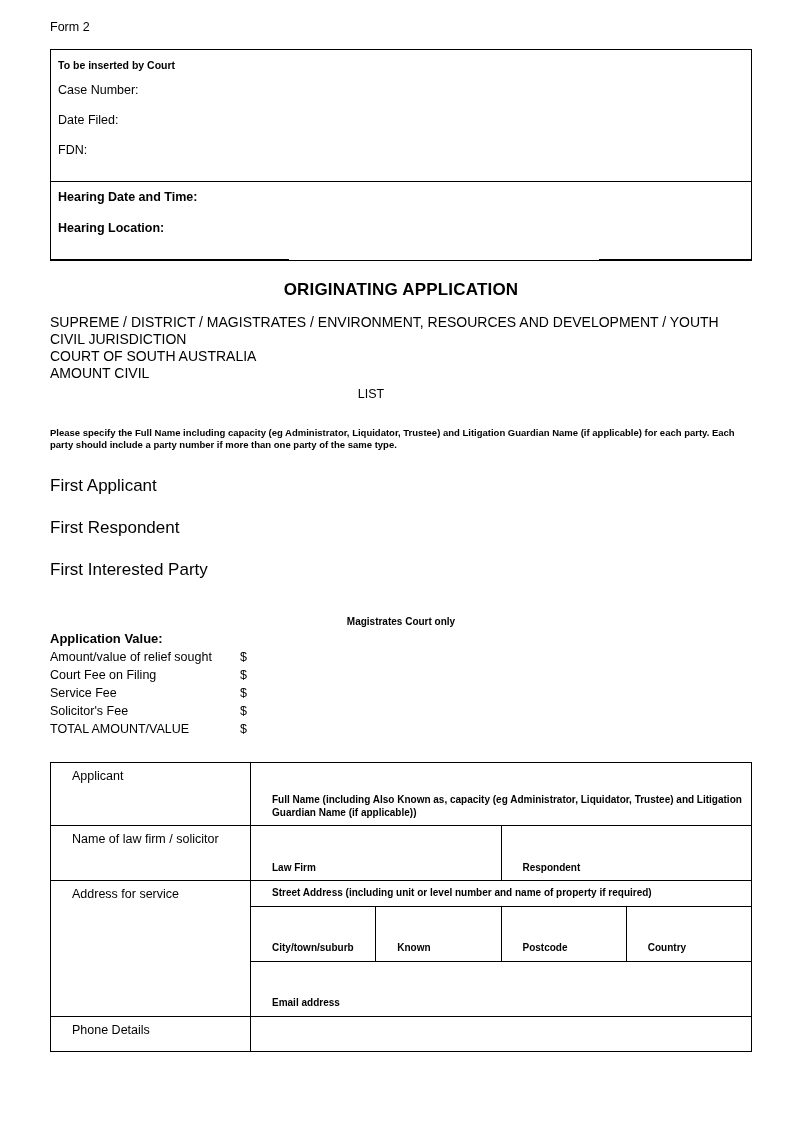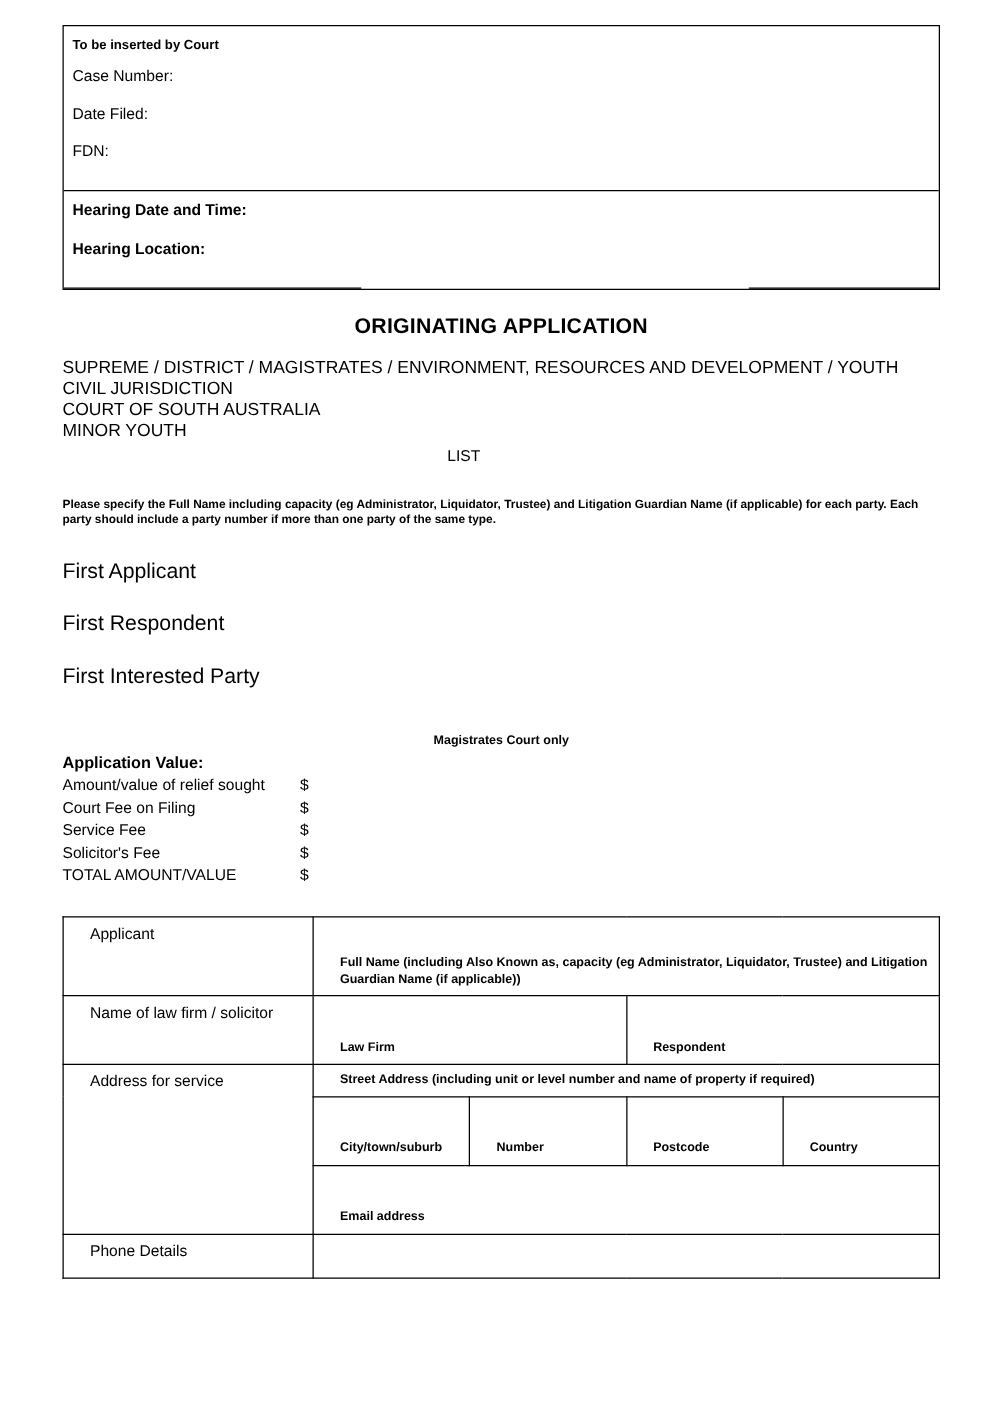--- a/index.html
+++ b/index.html
@@ -156,20 +156,21 @@
 
   .cell-h-60 { height: 50px; }
   .cell-h-48 { height: 42px; }
   .cell-h-28 { height: 22px; }
 </style>
 </head>
 <body>
 
 <div class="page">
 
+  <div class="form-no">Form 2</div>
 
   <div class="court-box">
     <div class="upper">
       <div class="lbl-bold">To be inserted by Court</div>
       <div class="field">Case Number:</div>
       <div class="field">Date Filed:</div>
       <div class="field">FDN:</div>
     </div>
     <div class="lower">
       <div class="field-b">Hearing Date and Time:</div>
@@ -178,21 +179,21 @@
       <div class="rule-right"></div>
     </div>
   </div>
 
   <div class="doc-title">ORIGINATING APPLICATION</div>
 
   <div class="jurisdiction">
     <div>SUPREME / DISTRICT / MAGISTRATES / ENVIRONMENT, RESOURCES AND DEVELOPMENT / YOUTH</div>
     <div>CIVIL JURISDICTION</div>
     <div>COURT OF SOUTH AUSTRALIA</div>
-    <div>MINOR YOUTH</div>
+    <div>AMOUNT CIVIL</div>
   </div>
   <div class="list-line">LIST</div>
 
   <div class="note">Please specify the Full Name including capacity (eg Administrator, Liquidator, Trustee) and Litigation Guardian Name (if applicable) for each party. Each party should include a party number if more than one party of the same type.</div>
 
   <div class="party p1">First Applicant</div>
   <div class="party">First Respondent</div>
   <div class="party">First Interested Party</div>
 
   <div class="mag-only">Magistrates Court only</div>
@@ -238,21 +239,21 @@
       <td class="col-left cell-h-48">Name of law firm / solicitor</td>
       <td class="b" colspan="2">Law Firm</td>
       <td class="b" colspan="2">Respondent</td>
     </tr>
     <tr>
       <td class="col-left cell-h-48" rowspan="3">Address for service</td>
       <td class="b" colspan="4">Street Address (including unit or level number and name of property if required)</td>
     </tr>
     <tr>
       <td class="b cell-h-48" style="width:137px">City/town/suburb</td>
-      <td class="b" style="width:130px">Number</td>
+      <td class="b" style="width:130px">Known</td>
       <td class="b" style="width:147px">Postcode</td>
       <td class="b">Country</td>
     </tr>
     <tr>
       <td class="b cell-h-48" colspan="4">Email address</td>
     </tr>
     <tr>
       <td class="col-left cell-h-28">Phone Details</td>
       <td colspan="4"></td>
     </tr>

